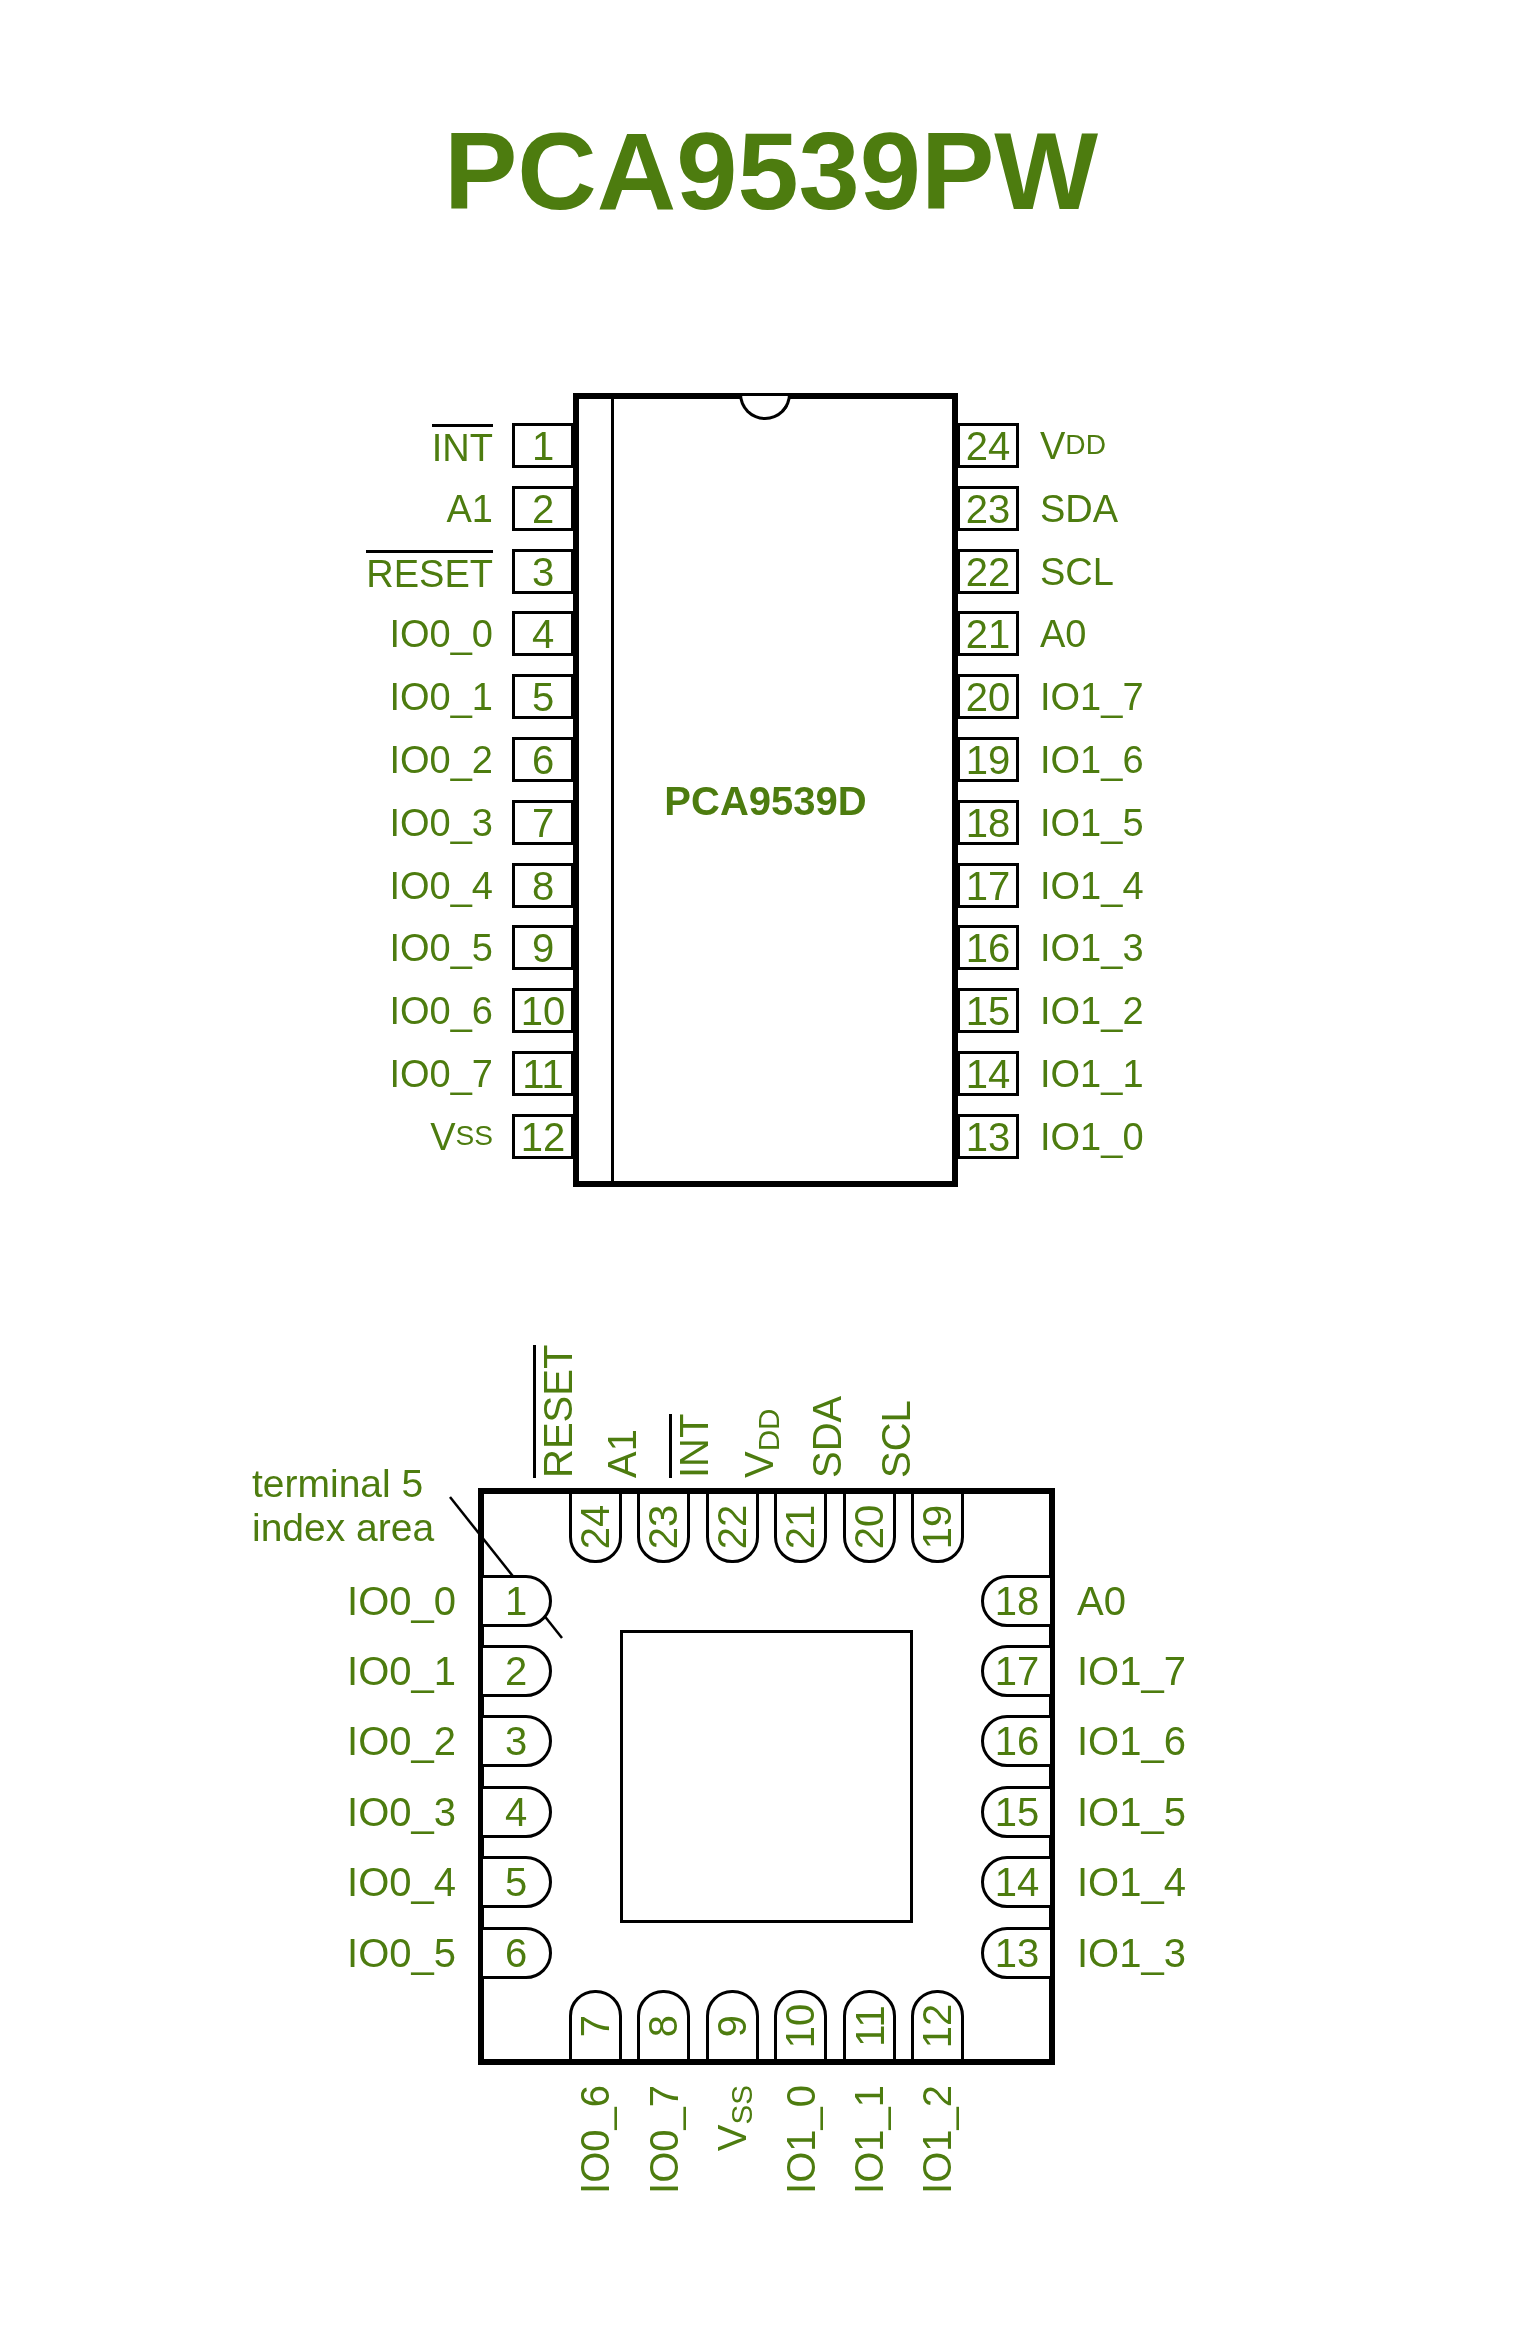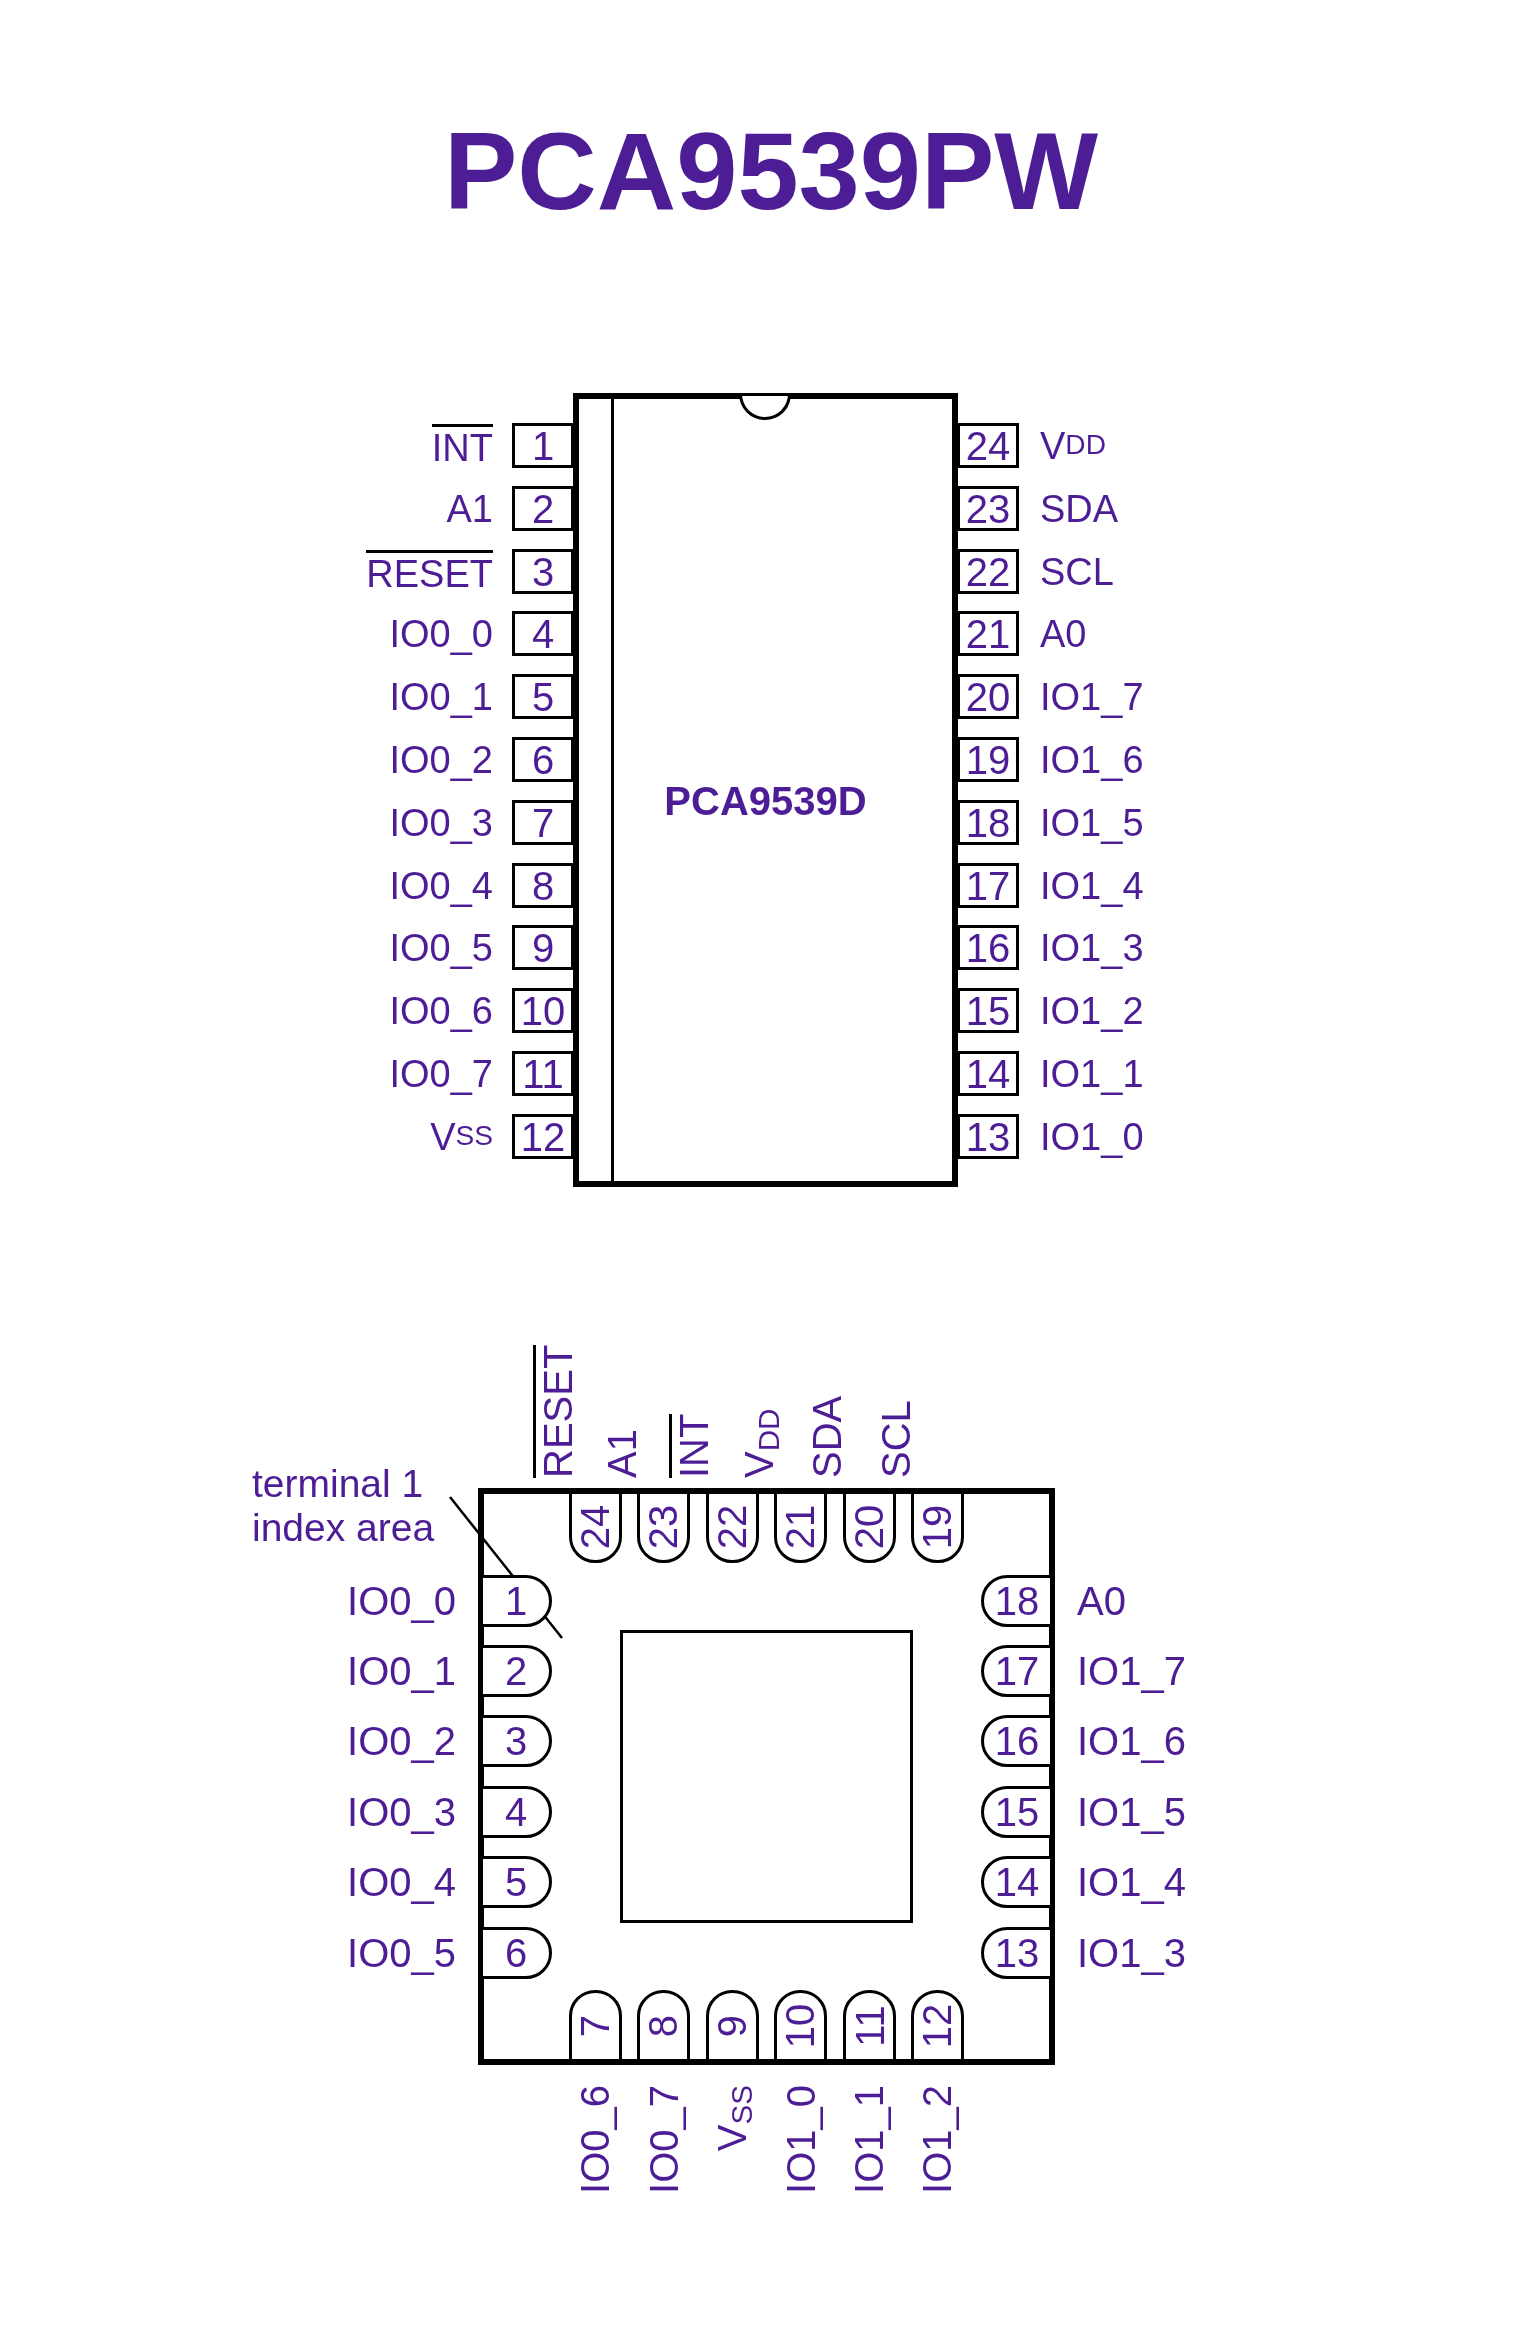--- a/index.html
+++ b/index.html
@@ -1,17 +1,17 @@
 <!DOCTYPE html>
 <html><head>
 <meta charset="utf-8">
 <style>
   html,body{margin:0;padding:0;background:#fff;}
   .canvas{position:relative;width:1535px;height:2342px;background:#fff;overflow:hidden;
-          font-family:"Liberation Sans",sans-serif;color:#4c1d95;}
+          font-family:"Liberation Sans",sans-serif;color:#4d7c0f;}
   
   .title{position:absolute;left:444px;top:116px;font-size:110px;font-weight:bold;
          line-height:1;white-space:nowrap;letter-spacing:0px;}
   
   .soic-body{position:absolute;left:573px;top:393px;width:385px;height:794px;
              border:6px solid #000;box-sizing:border-box;background:#fff;}
   .soic-innerline{position:absolute;left:611px;top:399px;width:3px;height:782px;background:#000;}
   .soic-notch{position:absolute;left:739px;top:393px;width:52px;height:27px;background:#fff;
               border:3px solid #000;border-radius:0 0 28px 28px;box-sizing:border-box;}
   .soic-name{position:absolute;left:573px;top:779px;width:385px;text-align:center;
@@ -201,21 +201,21 @@
         <div class="pin-lab" style="left: 1040px; top: 1114px;">
           <span>IO1_0</span>
         </div>
       </div>
   </div>
 
   <div>
     <div class="qfn-body"></div>
     <div class="thermal-pad"></div>
     <div class="note">
-      <div>terminal 1</div>
+      <div>terminal 5</div>
       <div>index area</div>
     </div>
     <svg class="ptr-svg" viewBox="0 0 140 170">
       <line x1="10" y1="11" x2="122" y2="152" stroke="#000" stroke-width="2.5"></line>
     </svg>
     <div id="qfn-pins">
         <div class="qfn-pad" style="left: 480px; top: 1575px; width: 72px; height: 52px; border-radius: 0px 26px 26px 0px;">
           <span>1</span>
         </div>
         <div class="qfn-hlab left" style="right: 1079px; top: 1575px;">

